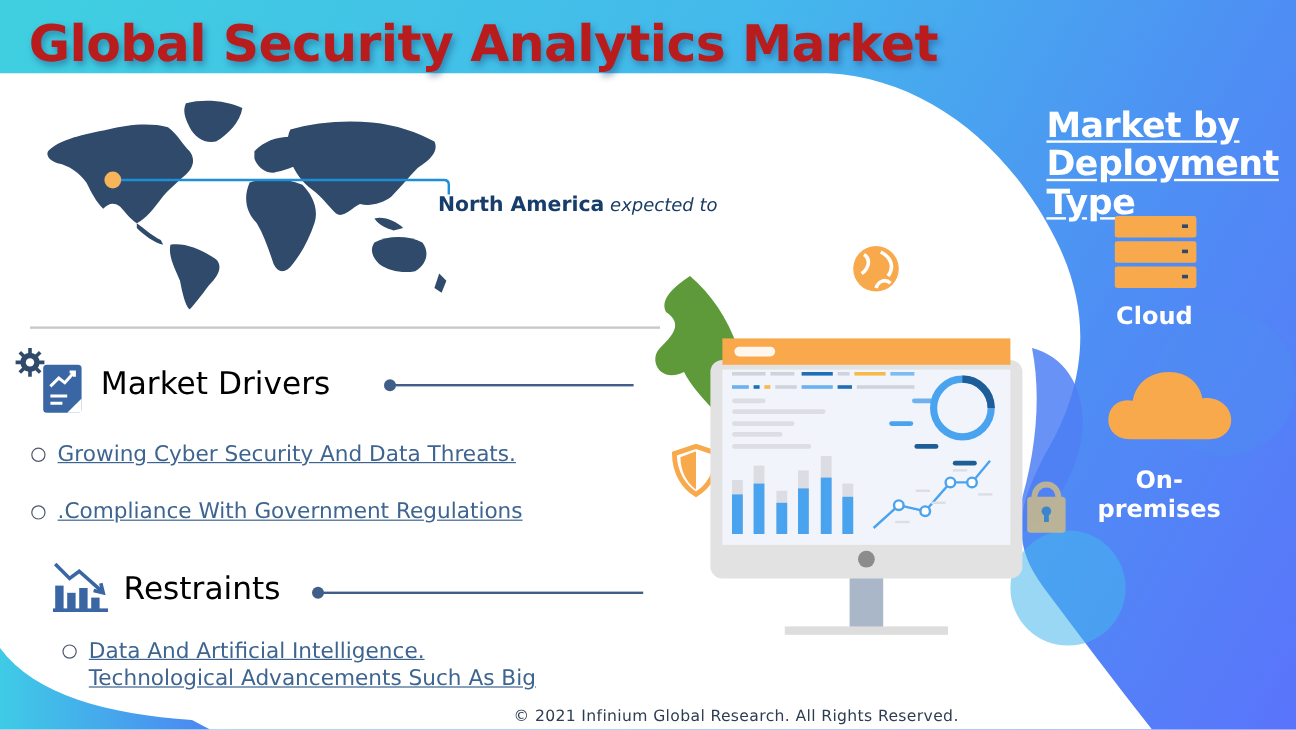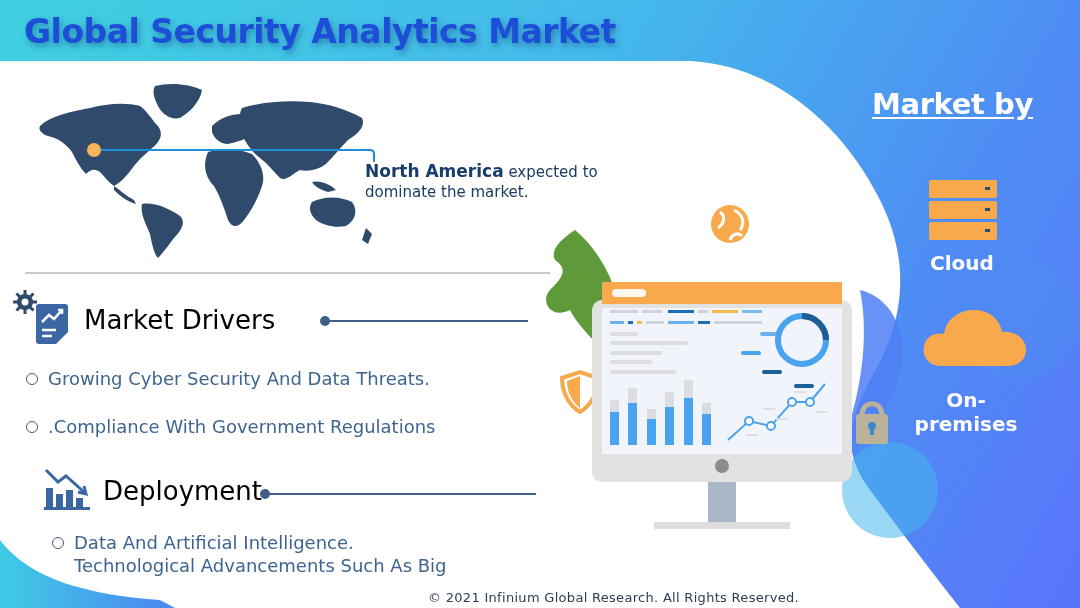--- a/index.html
+++ b/index.html
@@ -6,40 +6,40 @@
     html, body { width: 1080px; height: 608px; overflow: hidden; }
     body {
       position: relative;
       font-family: "Liberation Sans", sans-serif;
       background: linear-gradient(120deg, #3fd0e0 0%, #44b8ec 45%, #4e8ef4 75%, #5a74fb 100%);
     }
     .bg-svg { position: absolute; left: 0; top: 0; width: 1080px; height: 608px; }
     .title {
       position: absolute; left: 24px; top: 12px;
       font-family: "DejaVu Sans", sans-serif; font-weight: bold;
-      font-size: 33px; color: #1d4ed8; letter-spacing: -0.5px;
+      font-size: 42px; color: #b91c1c; letter-spacing: -0.5px;
       text-shadow: 2px 3px 6px rgba(20,60,110,0.45);
     }
     .map-wrap { position: absolute; left: 30px; top: 78px; width: 345px; height: 180px; }
     .na-text {
       position: absolute; left: 365px; top: 161px; width: 280px;
       font-family: "DejaVu Sans", sans-serif; font-size: 15px; line-height: 20px; color: #1a3c63;
     }
     .na-text .strong { font-weight: bold; font-size: 17px; color: #173d6b; }
-    .na-text .em { }
+    .na-text .em { font-style: italic; }
     .divider { position: absolute; left: 25px; top: 272px; width: 525px; height: 2px; background: #c9c9c9; }
     .section-title {
       position: absolute; font-family: "DejaVu Sans", sans-serif; font-size: 26px; color: #000000;
     }
     .connector { position: absolute; height: 2px; background: #3f5f88; }
     .connector .dot {
       position: absolute; left: -4px; top: -4px; width: 10px; height: 10px; border-radius: 50%; background: #3f5f88;
     }
     .bullet {
-      position: absolute; font-family: "DejaVu Sans", sans-serif; font-size: 18px; color: #3e6490; line-height: 23px;
+      position: absolute; font-family: "DejaVu Sans", sans-serif; font-size: 18px; color: #3e6490; line-height: 23px; text-decoration: underline;
     }
     .bullet .circ {
       position: absolute; left: 0; top: 6px; width: 12px; height: 12px; border: 1.5px solid #4a5a70; border-radius: 50%;
     }
     .bullet .txt { display: block; padding-left: 22px; }
     .right-heading {
       position: absolute; left: 872px; top: 88px; width: 230px;
       font-family: "DejaVu Sans", sans-serif; font-weight: bold; font-size: 29px; line-height: 32px;
       color: #ffffff; text-decoration: underline; text-underline-offset: 3px; letter-spacing: -0.4px;
     }
@@ -106,21 +106,20 @@
     </g>
 
     <path d="M65,72 L340,72 Q344,72 344,76 L344,84" fill="none" stroke="#1d8fd8" stroke-width="2"></path>
     <circle cx="64" cy="72" r="7" fill="#f7b45a"></circle>
   </svg>
 </div>
 
 <div class="na-text">
   <span class="strong">North America</span>
   <span class="em">expected to</span><br>
-  <span class="em">dominate the market.</span>
 </div>
 
 <div class="divider"></div>
 
 <div class="abs" style="left:12px; top:288px;">
   <svg width="60" height="60" viewBox="0 0 60 60">
     <g fill="#2f4a6b">
       <circle cx="13" cy="14" r="8"></circle>
       <g stroke="#2f4a6b" stroke-width="3">
         <line x1="13" y1="2" x2="13" y2="26"></line>
@@ -156,21 +155,21 @@
   <svg width="48" height="44" viewBox="0 0 48 44">
     <polyline points="2,4 14,16 22,10 40,26" fill="none" stroke="#3a67a4" stroke-width="3"></polyline>
     <path d="M34,26 L42,28 L40,20" fill="none" stroke="#3a67a4" stroke-width="3"></path>
     <rect x="2" y="22" width="7" height="20" fill="#3a67a4"></rect>
     <rect x="12" y="28" width="7" height="14" fill="#3a67a4"></rect>
     <rect x="22" y="24" width="7" height="18" fill="#3a67a4"></rect>
     <rect x="32" y="32" width="7" height="10" fill="#3a67a4"></rect>
     <rect x="0" y="41" width="46" height="3" fill="#3a67a4"></rect>
   </svg>
 </div>
-<div class="section-title" style="left:103px; top:476px;">Deployment</div>
+<div class="section-title" style="left:103px; top:476px;">Restraints</div>
 <div class="connector" style="left:264px; top:493px; width:272px;">
     <span class="dot"></span>
   </div>
 
 <div class="bullet" style="left:52px; top:531px;">
   <span class="circ"></span>
   <span class="txt">Data And Artificial Intelligence.</span>
   <span class="txt">Technological Advancements Such As Big</span>
 </div>
 
@@ -261,20 +260,21 @@
       <circle cx="202" cy="266" r="7" fill="#8c8c8c"></circle>
 
       <rect x="188" y="282" width="28" height="42" fill="#aab7c8"></rect>
       <rect x="134" y="322" width="136" height="7" fill="#dddddd"></rect>
     </g>
   </svg>
 </div>
 
 <div class="right-heading">
   <span>Market by</span><br>
+  <span>Deployment Type</span>
 </div>
 
 <div class="abs" style="left:928px; top:178px;">
   <svg width="72" height="64" viewBox="0 0 72 64">
     <g fill="#f8a94b">
       <rect x="1" y="2" width="68" height="18" rx="2"></rect>
       <rect x="1" y="23" width="68" height="18" rx="2"></rect>
       <rect x="1" y="44" width="68" height="18" rx="2"></rect>
     </g>
     <g fill="#2f4a6b">

